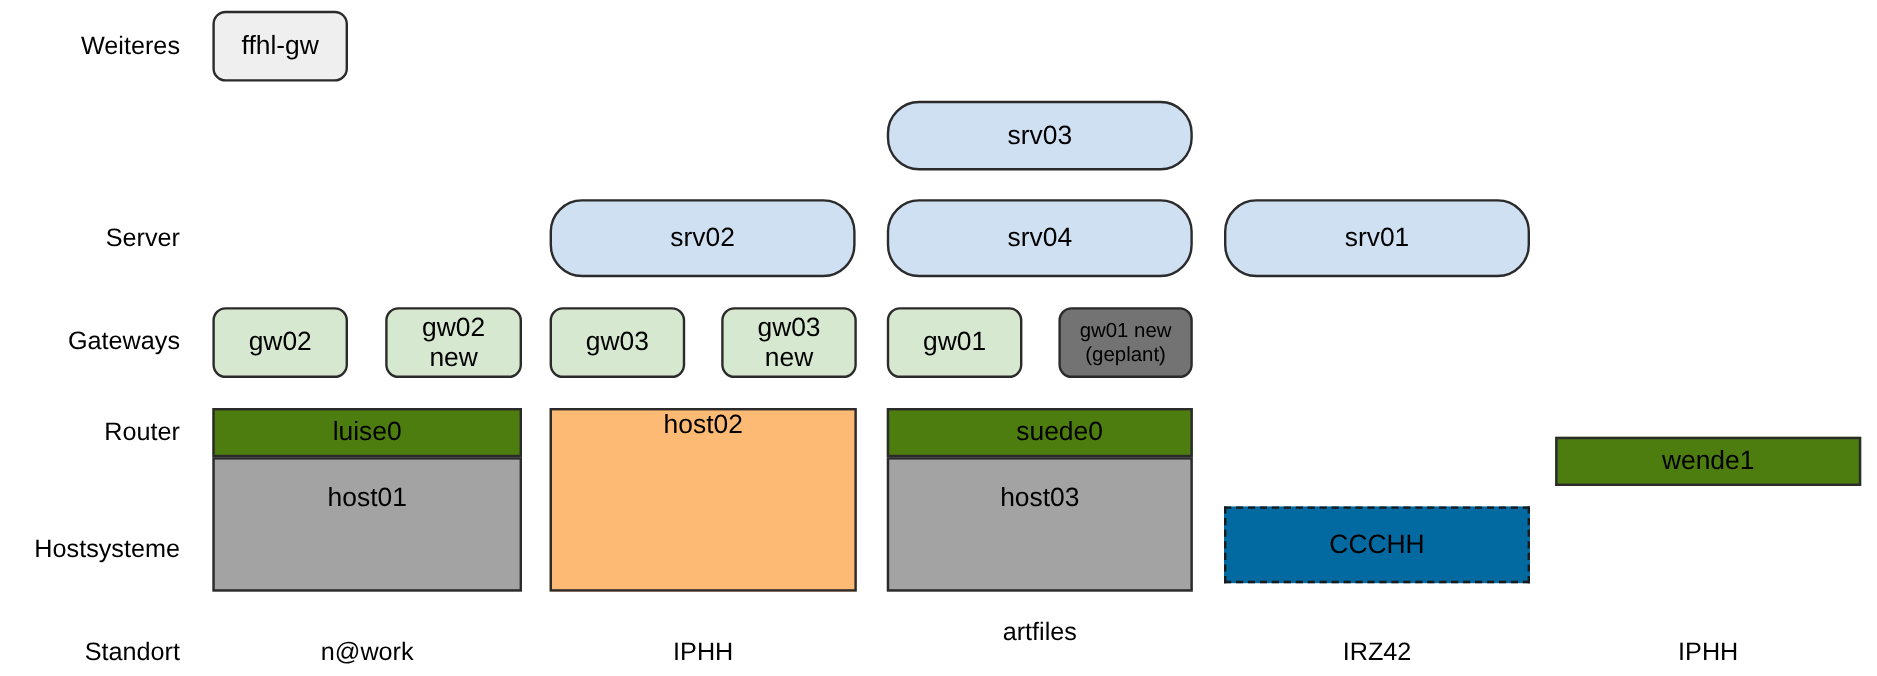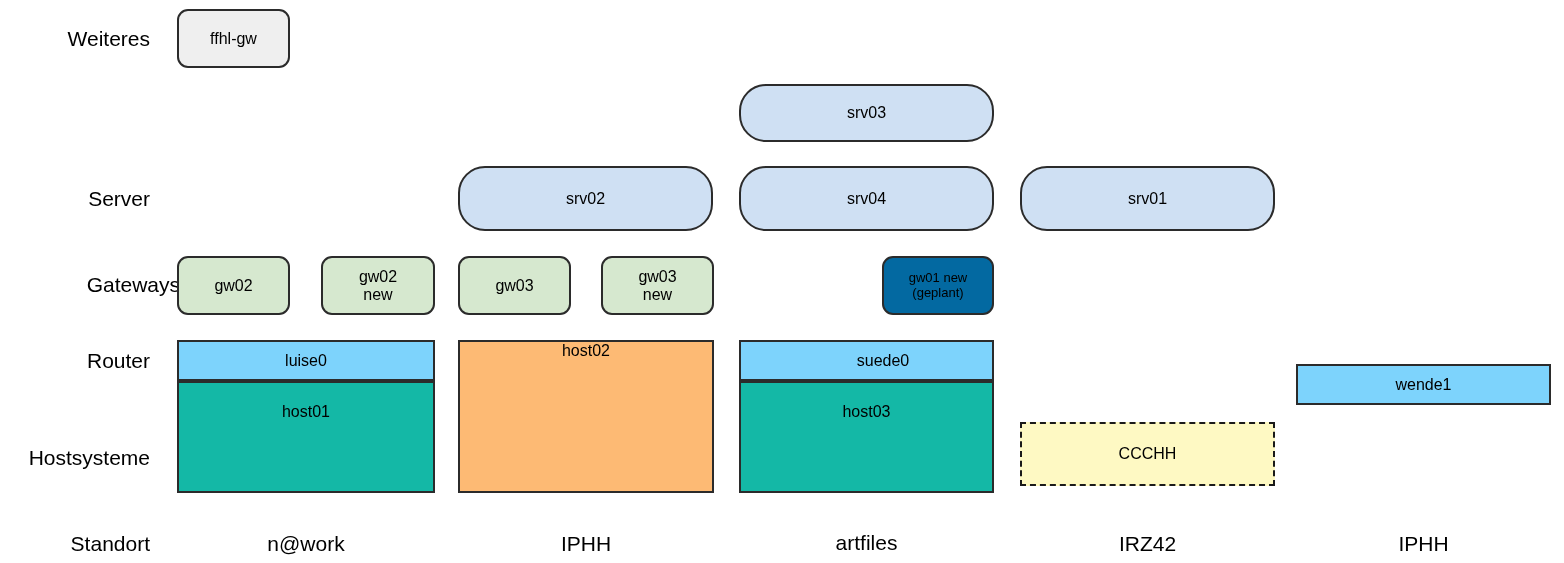--- a/index.html
+++ b/index.html
@@ -35,21 +35,21 @@
     white-space: nowrap;
     line-height: 1;
   }
   .node {
     position: absolute;
     box-sizing: border-box;
     display: flex;
     align-items: center;
     justify-content: center;
     text-align: center;
-    font-size: 16px;
+    font-size: 22px;
     line-height: 1.12;
     color: #000000;
     border: 2px solid #2b2b2b;
     background: #ffffff;
   }
   .node.rounded {
     border-radius: 11px;
   }
   .node.sq {
     border-radius: 0;
@@ -58,53 +58,53 @@
     background: #efefef;
   }
   .node.server {
     background: #cfe0f3;
     border-radius: 27px;
   }
   .node.gateway {
     background: #d6e8cf;
   }
   .node.gateway-planned {
-    background: #0369a1;
-    font-size: 13px;
+    background: #737373;
+    font-size: 17px;
   }
   .node.router {
-    background: #7dd3fc;
+    background: #4d7c0f;
   }
   .node.host {
-    background: #14b8a6;
+    background: #a3a3a3;
     align-items: flex-start;
     padding-top: 20px;
   }
   .node.host-plain {
     background: #fdba74;
     align-items: flex-start;
     padding-top: 0;
   }
   .node.planned-dashed {
-    background: #fef9c3;
+    background: #0369a1;
     border: 2px dashed #1a1a1a;
   }
   .node .label {
     display: block;
     white-space: pre-line;
   }
 </style>
 </head>
 <body>
 
 <div id="diagram">
 
   <div class="row-label" style="left:0; top:28px; width:150px;">Weiteres</div>
   <div class="row-label" style="left:0; top:188px; width:150px;">Server</div>
-  <div class="row-label" style="left:0; top:274px; width:150px;padding-left:30px;">Gateways</div>
+  <div class="row-label" style="left:0; top:274px; width:150px;">Gateways</div>
   <div class="row-label" style="left:0; top:350px; width:150px;">Router</div>
   <div class="row-label" style="left:0; top:447px; width:150px;">Hostsysteme</div>
   <div class="row-label" style="left:0; top:533px; width:150px;">Standort</div>
 
   <div class="node rounded misc" style="left:177px; top:9px; width:113px; height:59px;">
     <span class="label">ffhl-gw</span>
   </div>
 
   <div class="node rounded server" style="left:739px; top:84px; width:255px; height:58px;">
     <span class="label">srv03</span>
@@ -126,20 +126,23 @@
     <span class="label">gw02
 new</span>
   </div>
   <div class="node rounded gateway" style="left:458px; top:256px; width:113px; height:59px;">
     <span class="label">gw03</span>
   </div>
   <div class="node rounded gateway" style="left:601px; top:256px; width:113px; height:59px;">
     <span class="label">gw03
 new</span>
   </div>
+  <div class="node rounded gateway" style="left:739px; top:256px; width:113px; height:59px;">
+    <span class="label">gw01</span>
+  </div>
   <div class="node rounded gateway-planned" style="left:882px; top:256px; width:112px; height:59px;">
     <span class="label">gw01 new
 (geplant)</span>
   </div>
 
   <div class="node sq router" style="left:177px; top:340px; width:258px; height:41px;">
     <span class="label">luise0</span>
   </div>
   <div class="node sq router" style="left:739px; top:340px; width:255px; height:41px;padding-left:33px;">
     <span class="label">suede0</span>
@@ -156,17 +159,17 @@
   </div>
   <div class="node sq host" style="left:739px; top:381px; width:255px; height:112px;">
     <span class="label">host03</span>
   </div>
   <div class="node sq planned-dashed" style="left:1020px; top:422px; width:255px; height:64px;">
     <span class="label">CCCHH</span>
   </div>
 
   <div class="site-label" style="left:177px; top:533px; width:258px;">n@work</div>
   <div class="site-label" style="left:458px; top:533px; width:256px;">IPHH</div>
-  <div class="site-label" style="left:739px; top:532px; width:255px;">artfiles</div>
+  <div class="site-label" style="left:739px; top:516px; width:255px;">artfiles</div>
   <div class="site-label" style="left:1020px; top:533px; width:255px;">IRZ42</div>
   <div class="site-label" style="left:1296px; top:533px; width:255px;">IPHH</div>
 
 </div>
 
 </body></html>

